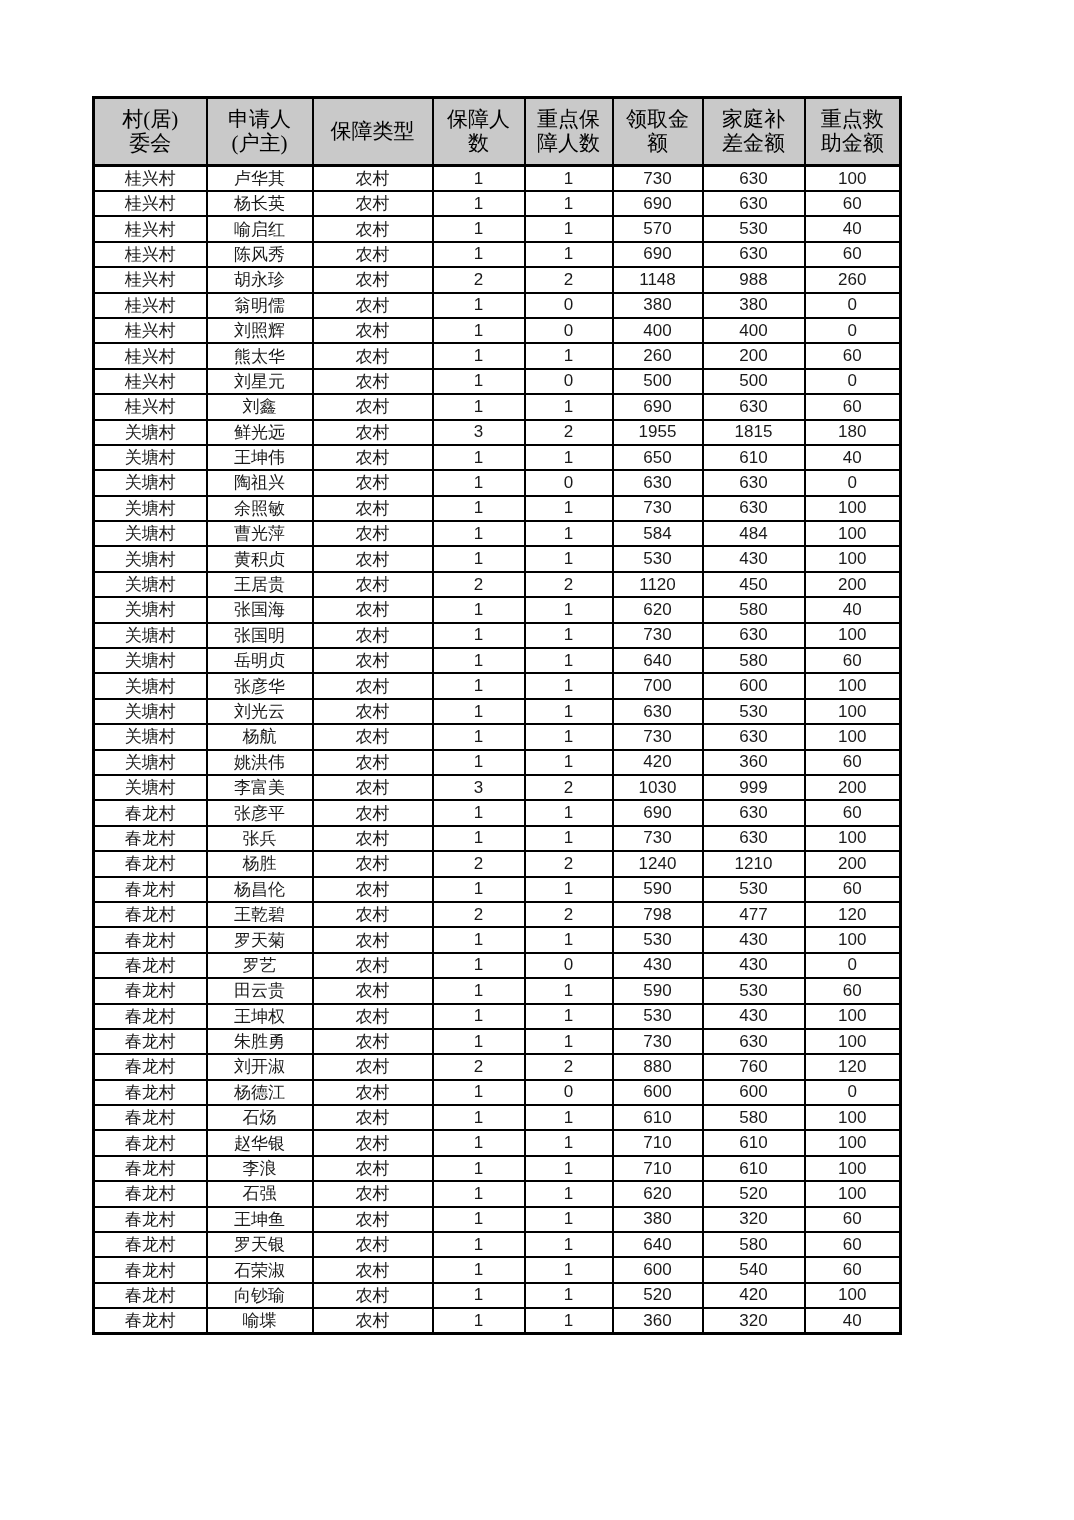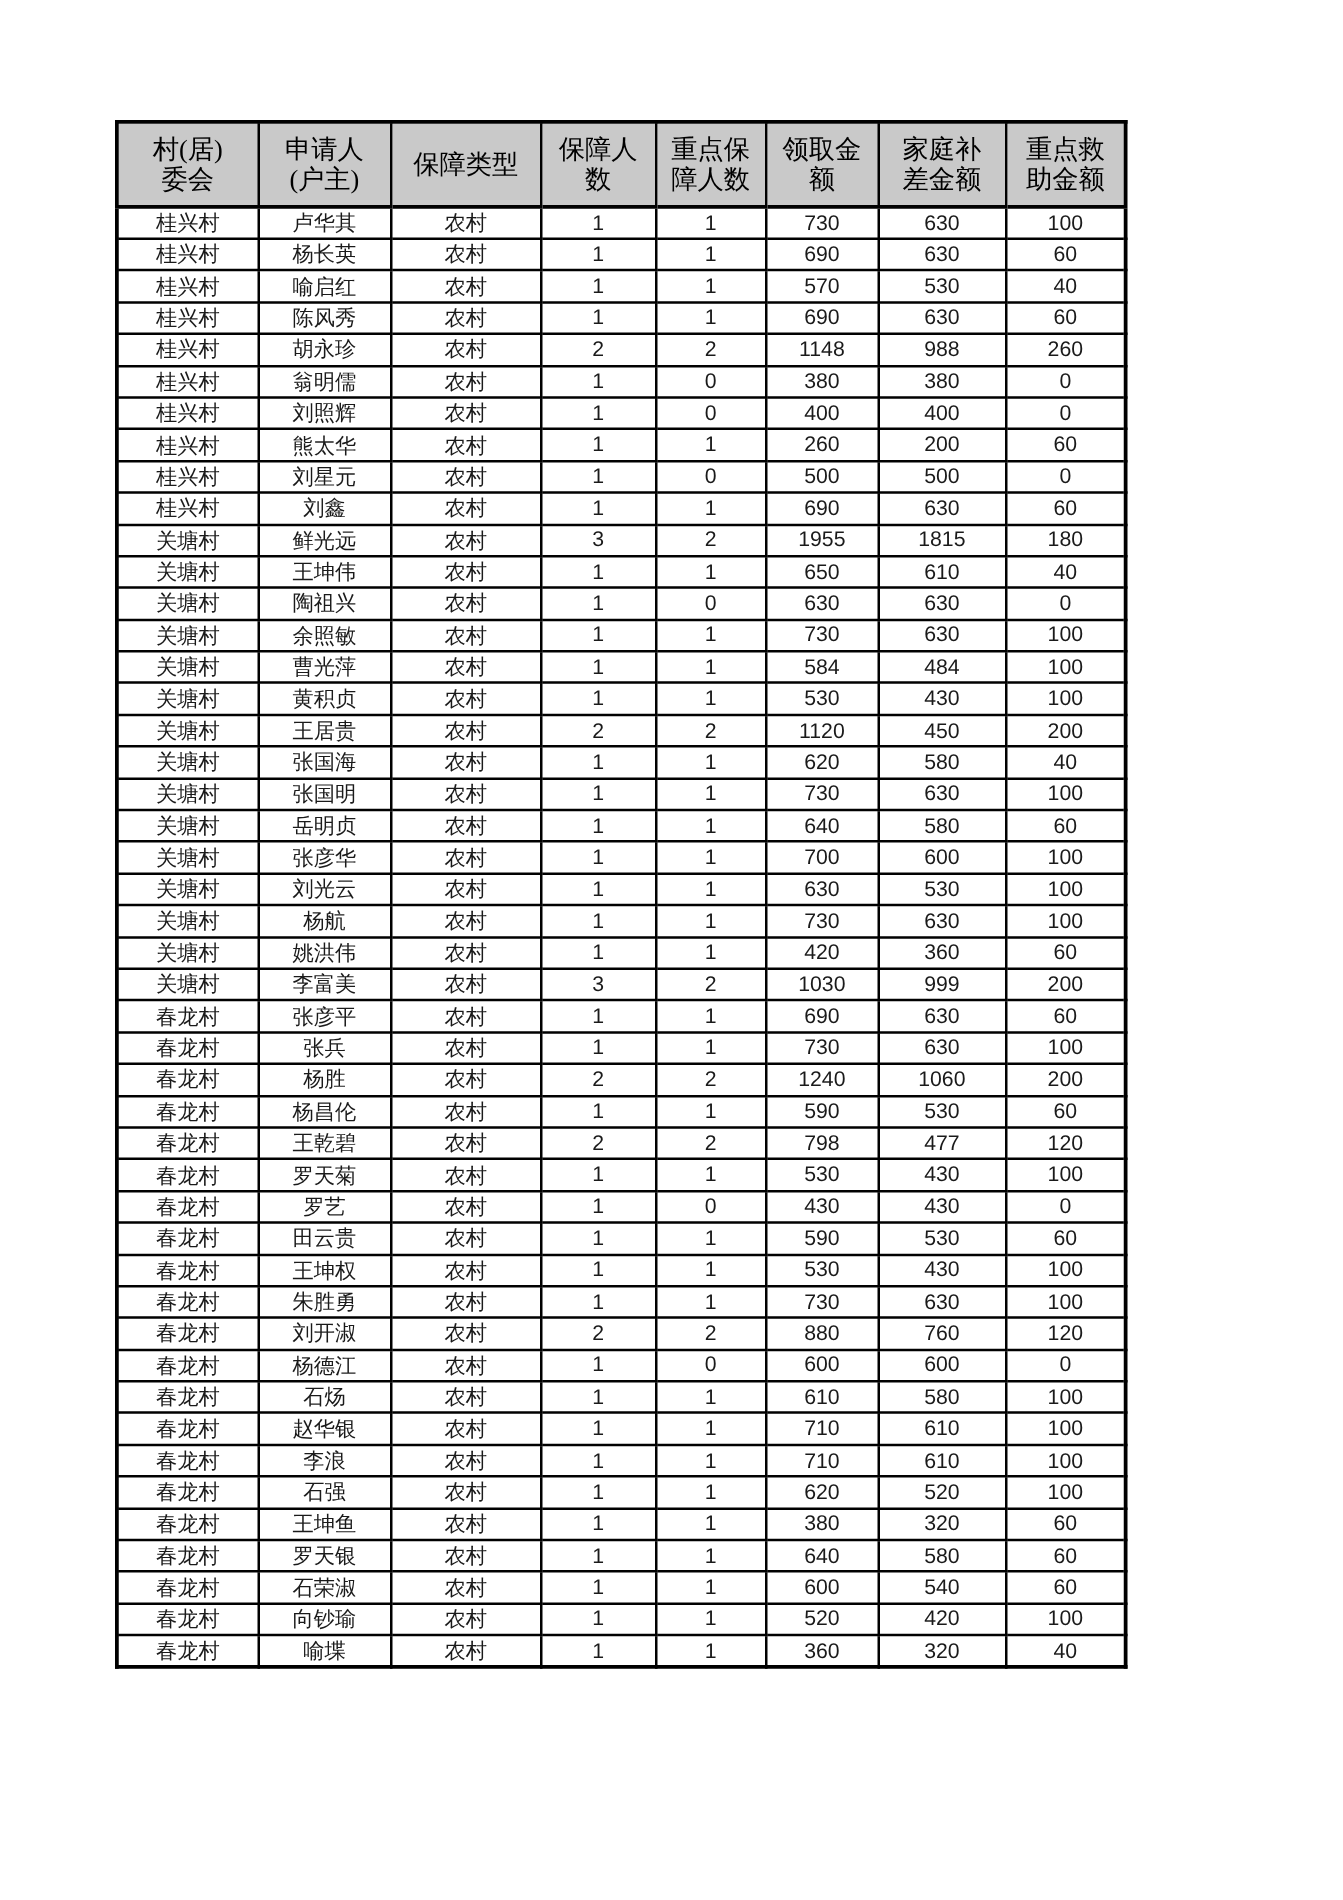--- a/index.html
+++ b/index.html
@@ -364,21 +364,21 @@
           <td class="num">630</td>
           <td class="num">100</td>
         </tr>
         <tr>
           <td class="txt">春龙村</td>
           <td class="txt">杨胜</td>
           <td class="txt">农村</td>
           <td class="num">2</td>
           <td class="num">2</td>
           <td class="num">1240</td>
-          <td class="num">1060</td>
+          <td class="num">1210</td>
           <td class="num">200</td>
         </tr>
         <tr>
           <td class="txt">春龙村</td>
           <td class="txt">杨昌伦</td>
           <td class="txt">农村</td>
           <td class="num">1</td>
           <td class="num">1</td>
           <td class="num">590</td>
           <td class="num">530</td>

